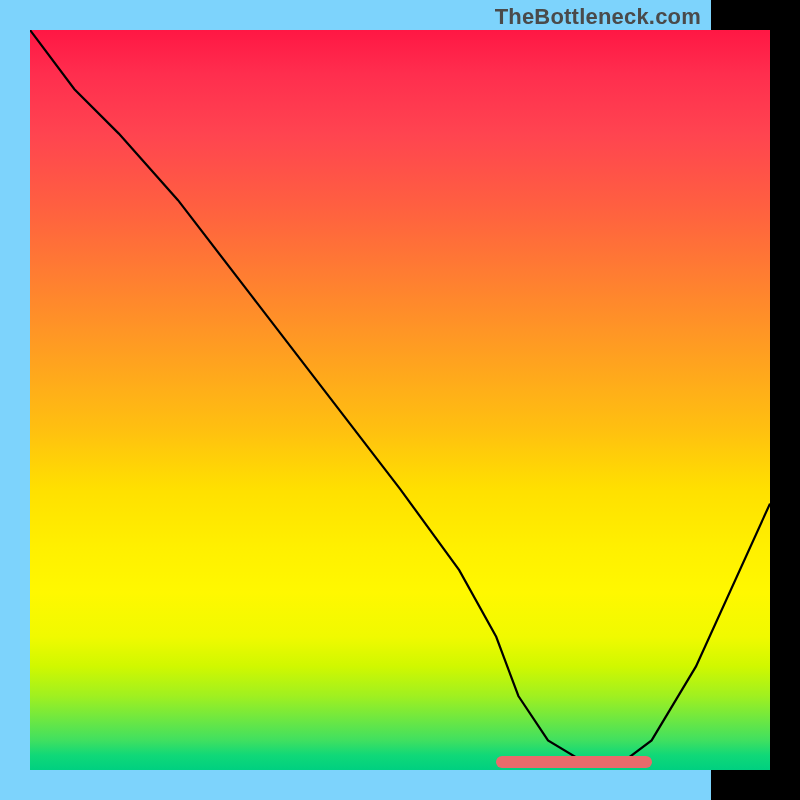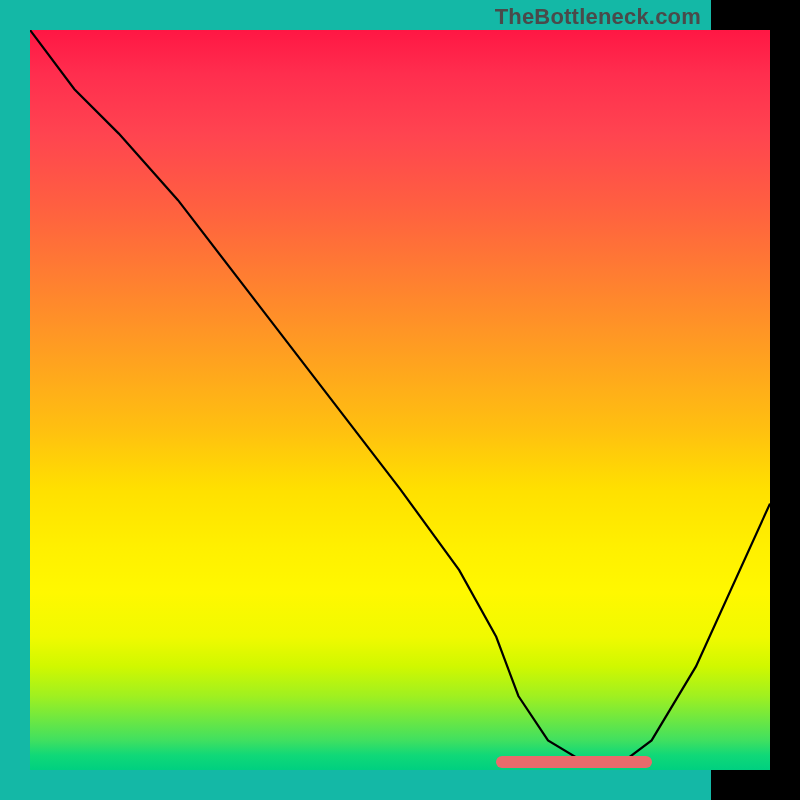--- a/index.html
+++ b/index.html
@@ -8,21 +8,21 @@
     width: 800px;
     height: 800px;
     background: #000;
     font-family: Arial, Helvetica, sans-serif;
     overflow: hidden;
   }
   .frame {
     position: relative;
     width: 711px;
     height: 800px;
-    background: #14b8a6;
+    background: #7dd3fc;
   }
   .watermark {
     position: absolute;
     top: 4px;
     right: 10px;
     color: #4a4a4a;
     font-size: 22px;
     font-weight: 600;
     letter-spacing: 0.2px;
     z-index: 3;

